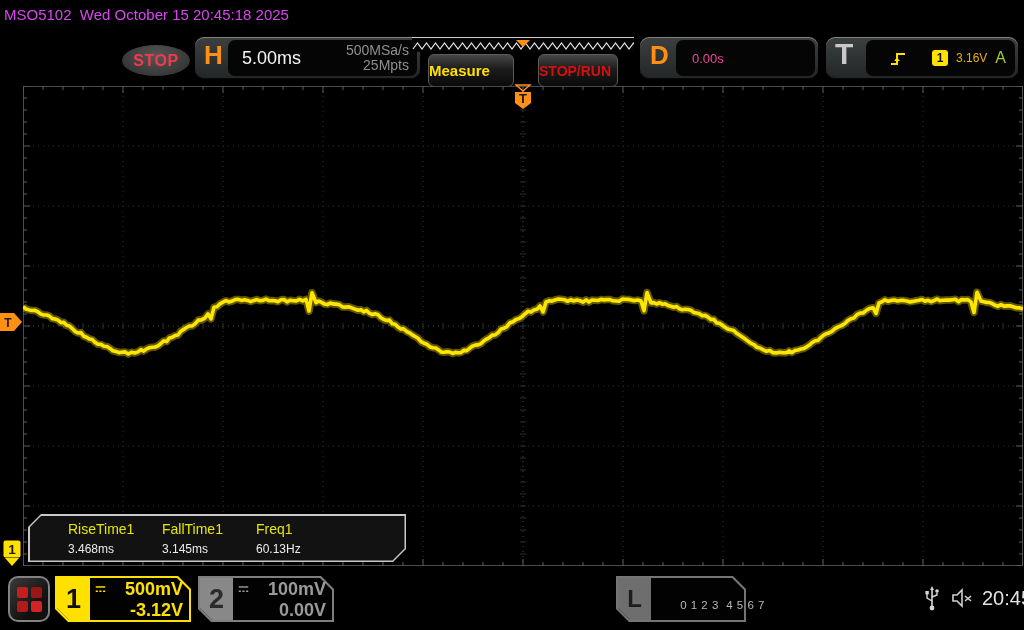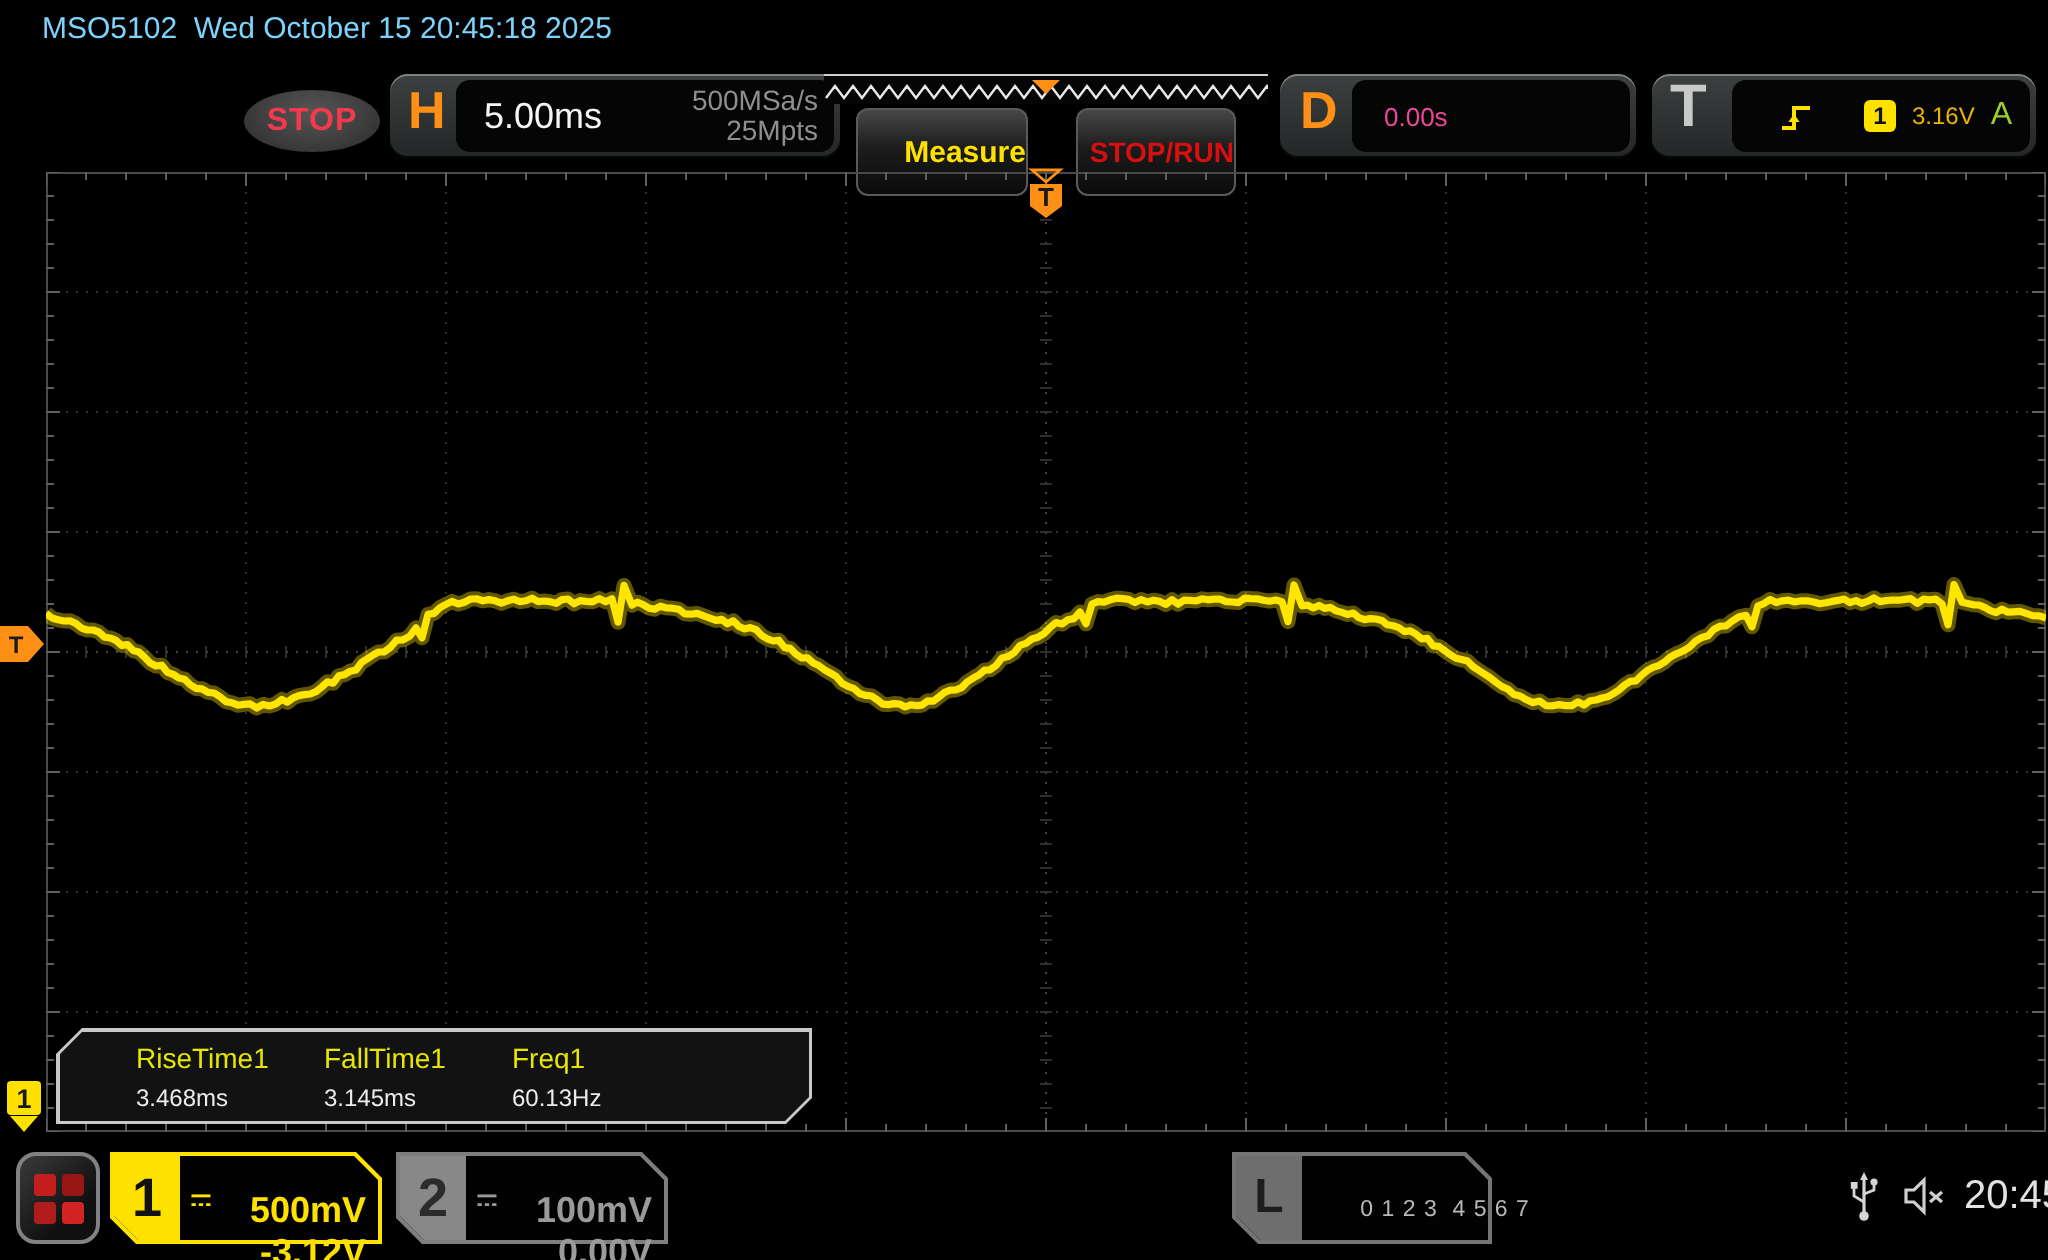--- a/index.html
+++ b/index.html
@@ -1,21 +1,21 @@
 <!DOCTYPE html>
 <html><head>
 <meta charset="utf-8">
 <style>
   html,body{margin:0;padding:0;background:#000;}
   *{box-sizing:border-box;}
   .stage{position:relative;width:1024px;height:630px;background:#000;overflow:hidden;
          font-family:"Liberation Sans",sans-serif;}
   
-  .titlebar{position:absolute;left:0;top:0;width:100%;height:33px;color:#7dd3fc;
-            font-size:15px;line-height:30px;padding-left:21px;white-space:pre;}
+  .titlebar{position:absolute;left:0;top:0;width:100%;height:33px;color:#d946ef;
+            font-size:15px;line-height:30px;padding-left:4px;white-space:pre;}
   
   .brand{position:absolute;left:8px;top:41px;font-family:"DejaVu Serif",serif;
          font-weight:bold;font-size:27px;color:#f8cd0a;letter-spacing:1px;}
   .stop-badge{position:absolute;left:122px;top:45px;width:68px;height:31px;border-radius:50%;
               background:radial-gradient(ellipse at 50% 35%,#555 0%,#3c3c3c 60%,#2a2a2a 100%);
               display:flex;align-items:center;justify-content:center;}
   .stop-badge span{color:#f23a4c;font-weight:bold;font-size:16px;letter-spacing:.5px;}
   .hpanel{position:absolute;background:linear-gradient(#3d4041,#232627);border-radius:9px;
           box-shadow:inset 0 1px 0 rgba(255,255,255,.35), inset 0 -1px 0 rgba(0,0,0,.8);}
   .hpanel .plabel{position:absolute;top:4px;font-weight:bold;color:#ff9015;}
@@ -32,23 +32,23 @@
   .p-d .inner{left:36px;}
   .delayval{color:#ec4899;font-size:13px;margin-left:16px;}
   .p-t{left:826px;top:37px;width:192px;height:42px;}
   .p-t .plabel{left:9px;font-size:30px;top:0px;color:#c9c9c9;}
   .p-t .inner{left:40px;}
   .trig-badge{width:16px;height:16px;border-radius:3px;background:#ffe100;color:#111;
               font-size:12px;font-weight:bold;display:flex;align-items:center;
               justify-content:center;margin-left:24px;}
   .trig-level{color:#eab308;font-size:12px;margin-left:8px;}
   .trig-mode{color:#9ecb2d;font-size:16px;margin-left:auto;margin-right:9px;}
-  .hbtn{position:absolute;top:54px;height:44px;border-radius:6px;border:1px solid #5a5a5a;
+  .hbtn{position:absolute;top:54px;height:33px;border-radius:6px;border:1px solid #5a5a5a;
         background:linear-gradient(#474747,#1c1c1c 45%,#0a0a0a);display:flex;
-        align-items:center;justify-content:flex-end;cursor:pointer;}
+        align-items:center;justify-content:flex-start;cursor:pointer;}
   .btn-measure{left:428px;width:86px;}
   .btn-measure span{color:#ffe100;font-weight:bold;font-size:15px;}
   .btn-stoprun{left:538px;width:80px;}
   .btn-stoprun span{color:#d80f0f;font-weight:bold;font-size:14px;}
   .thumbbar{position:absolute;left:412px;top:37px;width:222px;height:15px;background:#050505;
             border-top:1px solid #cfcfcf;}
   
   .gridwrap{position:absolute;left:23px;top:86px;width:1000px;height:480px;}
   .marker{position:absolute;}
   
@@ -69,21 +69,21 @@
   .menu-grid i{display:block;border-radius:2px;}
   .chpanel{position:absolute;top:576px;height:46px;cursor:pointer;}
   .ch-outer{position:absolute;inset:0;
      clip-path:polygon(0 0,calc(100% - 13px) 0,100% 13px,100% 100%,13px 100%,0 calc(100% - 13px));}
   .ch-inner{position:absolute;inset:2px;background:#020202;
      clip-path:polygon(0 0,calc(100% - 12px) 0,100% 12px,100% 100%,12px 100%,0 calc(100% - 12px));}
   .ch-tab{position:absolute;left:2px;top:2px;bottom:2px;width:33px;display:flex;
           align-items:center;justify-content:center;font-size:27px;font-weight:bold;
           clip-path:polygon(0 0,100% 0,100% 100%,12px 100%,0 calc(100% - 12px));}
   .ch-text{position:absolute;left:40px;right:8px;top:2px;bottom:2px;font-weight:bold;}
-  .ch-row1{display:flex;gap:19px;font-size:18px;height:21px;margin-top:17px;}
+  .ch-row1{display:flex;align-items:center;gap:19px;font-size:18px;height:21px;margin-top:1px;}
   .ch-row2{text-align:right;font-size:18px;height:20px;}
   .ch1{left:55px;width:136px;}
   .ch1 .ch-outer{background:#ffe100;}
   .ch1 .ch-tab{background:#ffe100;color:#111;}
   .ch1 .ch-text{color:#ffe100;}
   .ch2{left:198px;width:136px;}
   .ch2 .ch-outer{background:#7e7e7e;}
   .ch2 .ch-tab{background:#888;color:#2b2b2b;}
   .ch2 .ch-text{color:#9a9a9a;}
   .lapanel{left:616px;width:130px;}

